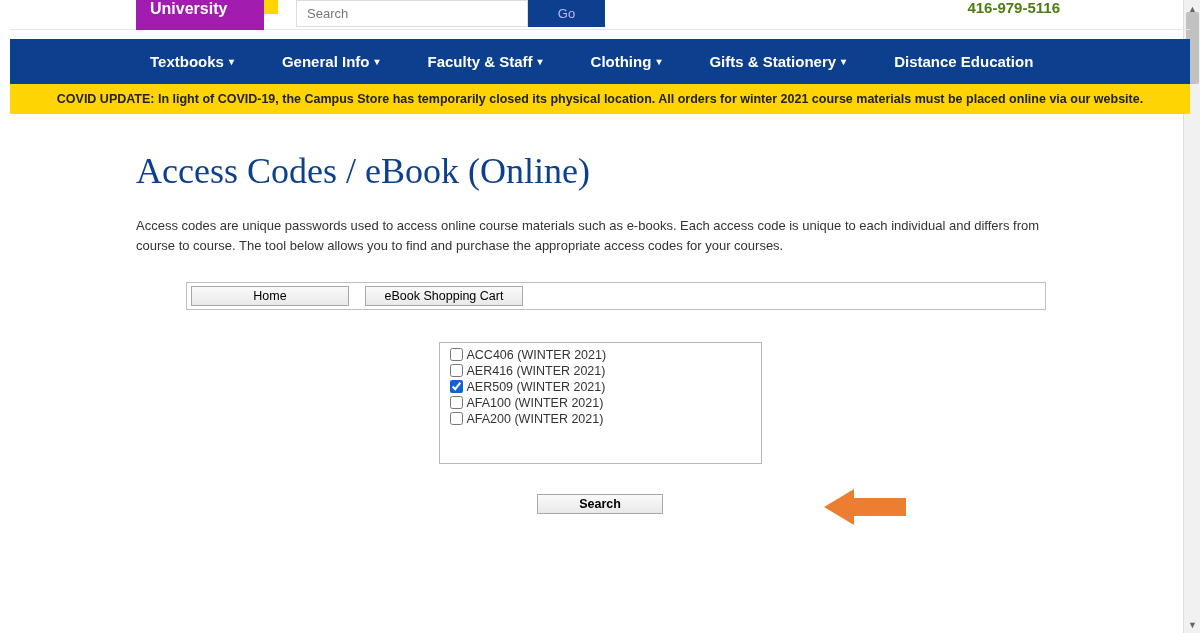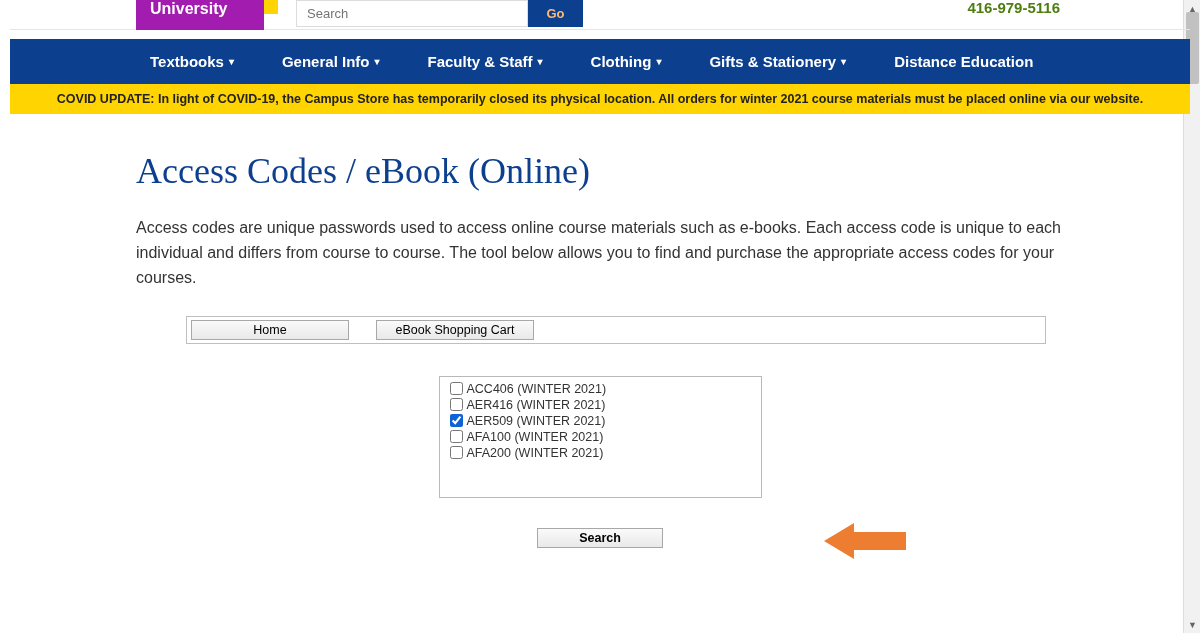--- a/index.html
+++ b/index.html
@@ -9,36 +9,36 @@
 .scrollbar-right .thumb { position: absolute; top: 12px; left: 2px; width: 13px; height: 72px; background: #c1c1c1; border-radius: 2px; }
 .scrollbar-right .arrow { position: absolute; left: 0; width: 17px; height: 17px; display: flex; align-items: center; justify-content: center; font-size: 9px; color: #666; }
 .scrollbar-right .arrow.up { top: 0; }
 .scrollbar-right .arrow.down { bottom: 0; }
 
 .topbar { display: flex; align-items: flex-start; padding: 0 0 0 126px; height: 30px; border-bottom: 1px solid #e6e6e6; }
 .logo-block { position: relative; width: 128px; height: 30px; background: #a21caf; color: #fff; display: flex; align-items: flex-start; justify-content: flex-start; padding: 0 0 8px 14px; font-weight: bold; font-size: 16px; }
 .logo-accent { position: absolute; right: -14px; top: 0; width: 14px; height: 14px; background: #ffd400; }
 .search-wrap { display: flex; margin-left: 32px; }
 .search-input { width: 232px; height: 27px; border: 1px solid #dcdcdc; padding: 4px 10px; font-size: 13px; outline: none; color: #888; }
-.search-btn { width: 55px; height: 27px; background: #0c3f8e; color: #fdba74; border: none; font-size: 13px; font-weight: bold; cursor: pointer; }
+.search-btn { width: 77px; height: 27px; background: #0c3f8e; color: #c4b5fd; border: none; font-size: 13px; font-weight: normal; cursor: pointer; }
 .phone { margin-left: auto; margin-right: 130px; font-weight: bold; font-size: 15px; color: #4d7c0f; padding-top: 0; line-height: 1; }
 
 .mainnav { background: #0c3f8e; margin-top: 9px; }
 .mainnav-inner { width: 1180px; margin: 0 auto; display: flex; padding: 14px 140px; gap: 48px; }
 .mainnav a { color: #fff; text-decoration: none; font-weight: bold; font-size: 15px; display: flex; align-items: center; gap: 5px; cursor: pointer; }
 .chevron { font-size: 10px; }
 
 .notice-bar { background: #ffd400; text-align: center; padding: 8px 16px; font-size: 12.5px; font-weight: bold; color: #222; }
 
 .content { padding: 36px 126px 40px 126px; }
 .page-title { color: #0c3f8e; font-size: 36px; font-weight: normal; font-family: Liberation Serif, serif; margin-bottom: 24px; }
-.page-intro { font-size: 16px; line-height: 1.55; color: #333; margin-bottom: 26px; }
+.page-intro { font-size: 13px; line-height: 1.55; color: #333; margin-bottom: 26px; }
 
 .tool-frame { border: 1px solid #bfbfbf; margin-left: 50px; margin-right: 0; width: 860px; }
-.tool-tabs { display: flex; gap: 27px; padding: 3px 4px; }
+.tool-tabs { display: flex; gap: 16px; padding: 3px 4px; }
 .tab-btn { width: 158px; height: 20px; border: 1px solid #a8a8a8; background: linear-gradient(#fafafa, #e9e9e9); font-size: 12.5px; cursor: pointer; }
 
 .listbox-wrap { width: 323px; margin: 32px auto 0 auto; border: 1px solid #b9b9b9; height: 122px; overflow-y: scroll; padding: 4px 6px; position: relative; background: #fff; }
 .listbox-wrap::-webkit-scrollbar { width: 16px; }
 .listbox-wrap::-webkit-scrollbar-track { background: #f1f1f1; }
 .listbox-wrap::-webkit-scrollbar-thumb { background: #c1c1c1; }
 .course-row { display: flex; align-items: flex-start; gap: 4px; font-size: 12.5px; font-family: Verdana, sans-serif; color: #333; padding: 1px 4px; }
 .course-row input { width: 13px; height: 13px; accent-color: #1062d4; }
 
 .search-area { text-align: center; margin-top: 30px; position: relative; height: 40px; }

